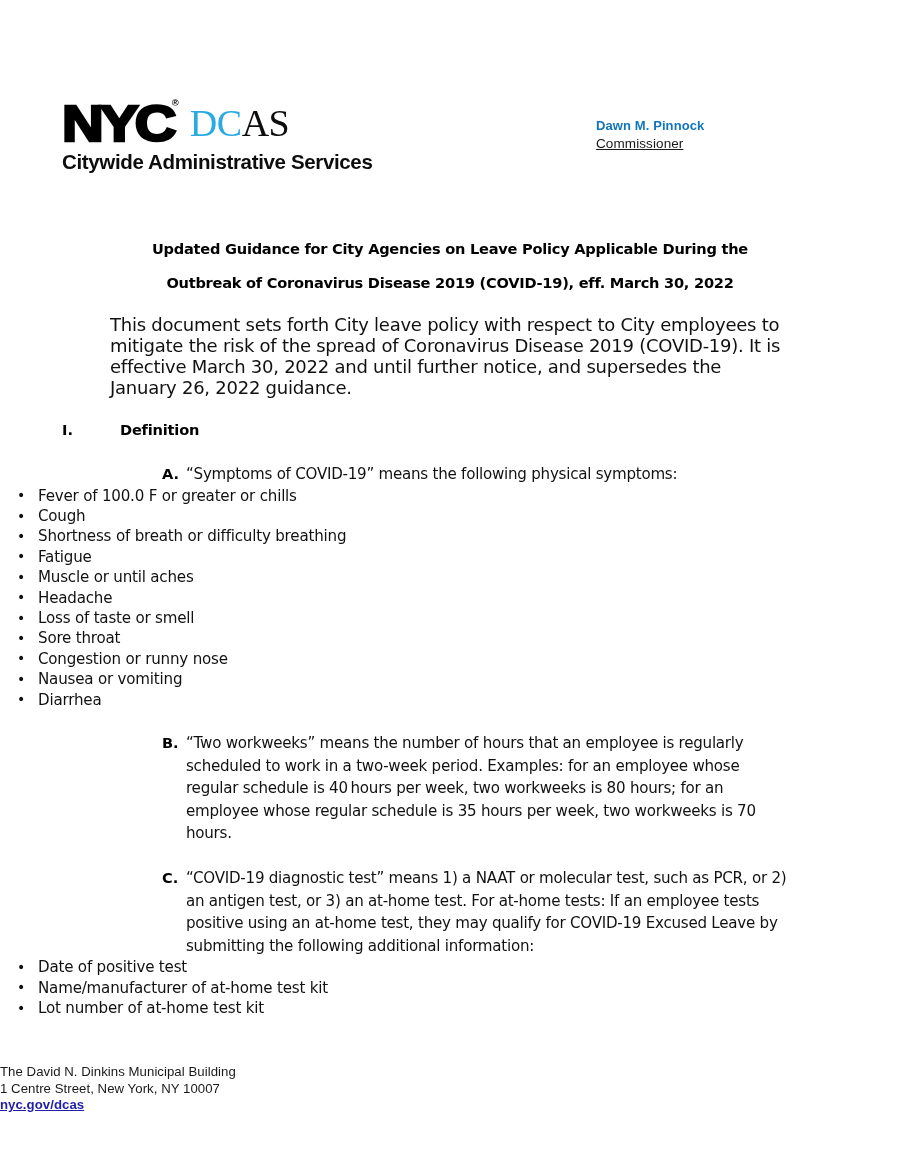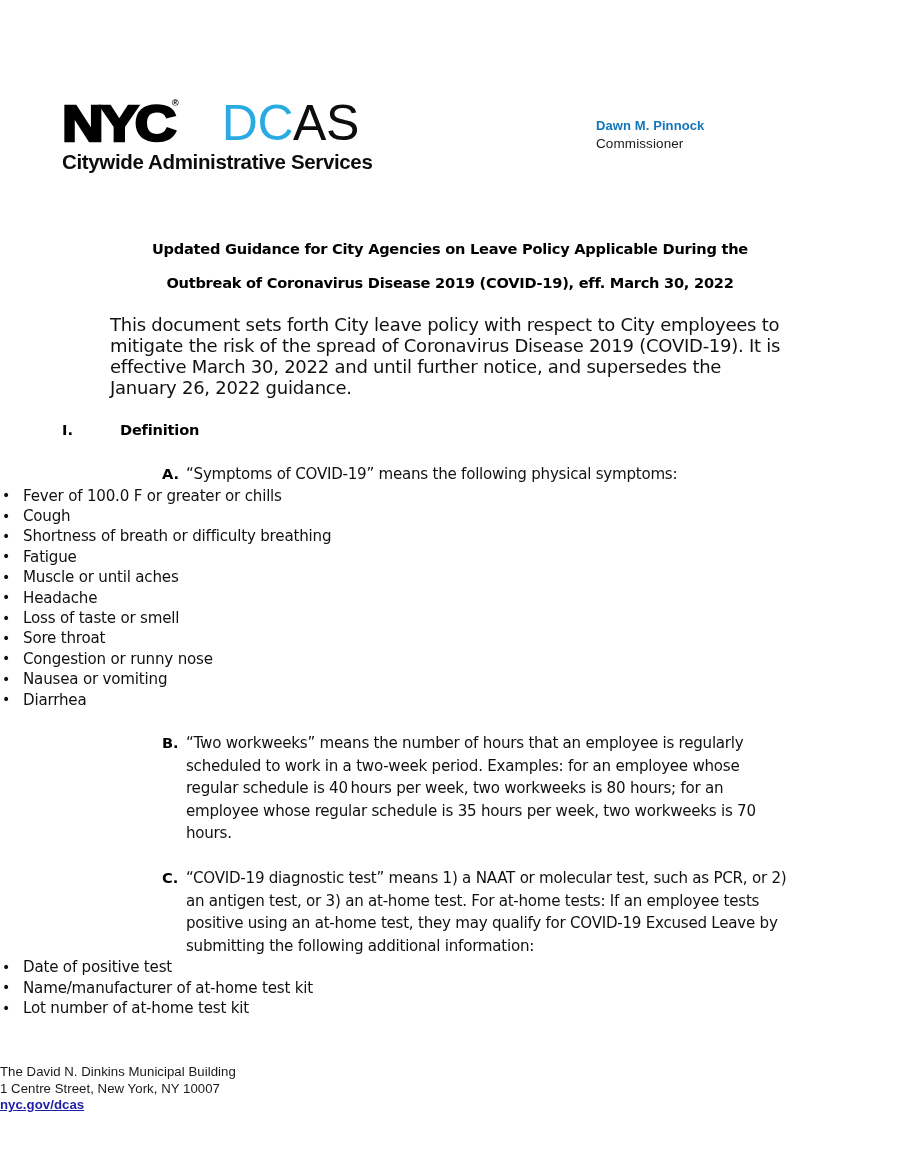--- a/index.html
+++ b/index.html
@@ -58,26 +58,26 @@
     font-weight: 700;
     -webkit-text-stroke: 0;
     vertical-align: super;
     letter-spacing: 0;
     position: absolute;
     right: -5px;
     top: 2px;
     line-height: 1;
   }
   .logo-dcas {
-    font-family: Liberation Sans, sans-serif;
+    font-family: Liberation Serif, serif;
     font-weight: 400;
-    font-size: 50px;
+    font-size: 38px;
     line-height: 50px;
     letter-spacing: -0.5px;
-    margin-left: 66px;
+    margin-left: 34px;
     white-space: nowrap;
   }
   .logo-dcas .blue { color: #29ABE2; }
   .logo-dcas .dark { color: #0d0d0d; }
   .logo-tagline {
     margin-top: 2px;
     font-family: "Liberation Sans", sans-serif;
     font-weight: 700;
     font-size: 20.5px;
     letter-spacing: -0.35px;
@@ -99,20 +99,21 @@
     letter-spacing: 0.1px;
     white-space: nowrap;
   }
   .commissioner-title {
     font-family: "Liberation Sans", sans-serif;
     font-weight: 400;
     font-size: 13.5px;
     color: #1a1a1a;
     letter-spacing: 0.1px;
     white-space: nowrap;
+    text-decoration: underline;
   }
 
   
   .body-area {
     position: absolute;
     left: 0;
     top: 232px;
     width: 900px;
     font-family: "DejaVu Sans", sans-serif;
   }
@@ -189,20 +190,21 @@
     margin: 0;
     padding: 0;
   }
   ul.bullets > li {
     position: relative;
     padding-left: 23px;
     font-size: 15.1px;
     line-height: 20.4px;
     letter-spacing: -0.2px;
     color: #111;
+    margin-left: 15px;
   }
   ul.bullets > li::before {
     content: "\2022";
     position: absolute;
     left: 2px;
     top: -0.5px;
     font-size: 14px;
     color: #111;
   }
 

